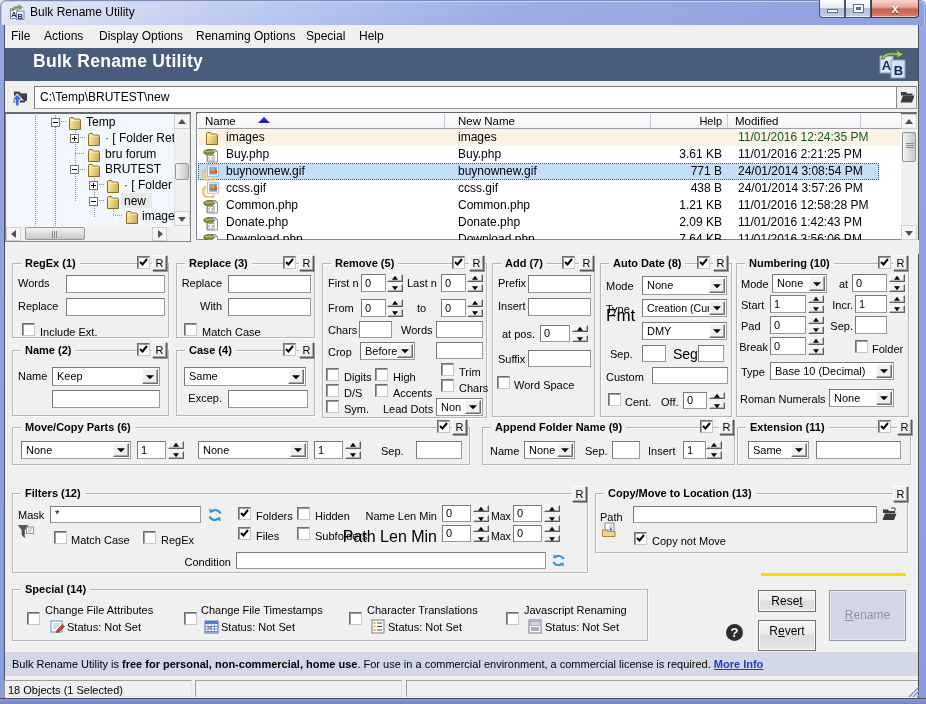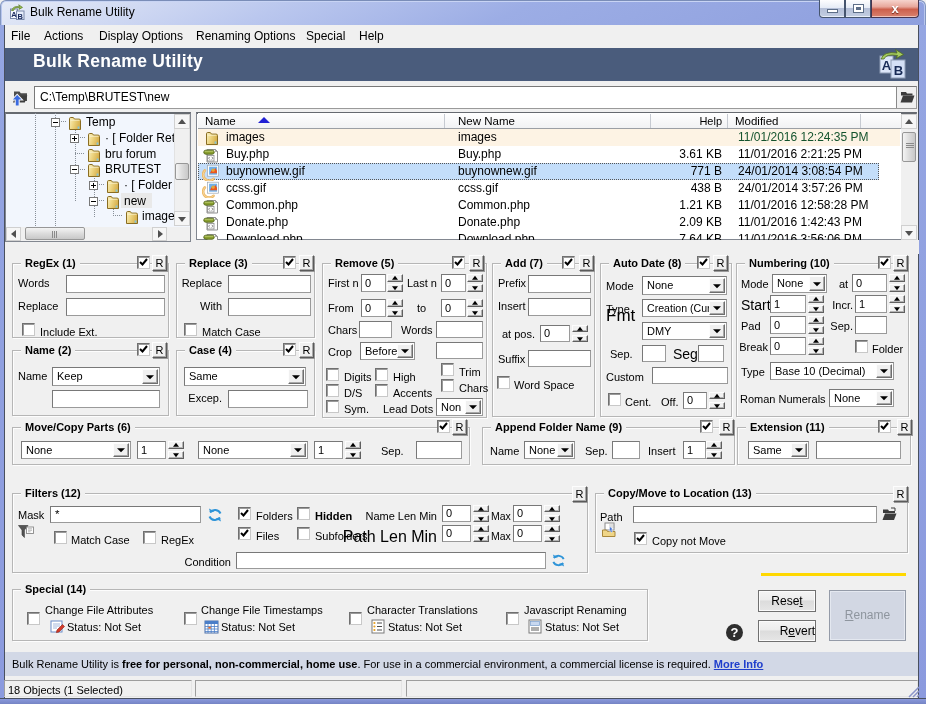--- a/index.html
+++ b/index.html
@@ -570,21 +570,21 @@
     <span style="position:absolute;left:3px;top:0;line-height:16px;font-size:11px;white-space:pre">0</span>
   </div>
 <div class="spinbox" style="left:889px;top:274px;width:16px;height:18px">
 <div class="sbtn" style="top:0;height:8px">
       <div class="uparr"></div>
     </div>
 <div class="sbtn" style="bottom:0;height:8px">
       <div class="dnarr2"></div>
     </div>
   </div>
-<div style="position:absolute;left:741px;top:299px;font-size:14px;line-height:13px;color:#000;white-space:pre;">Start</div>
+<div style="position:absolute;left:741px;top:299px;font-size:11px;line-height:13px;color:#000;white-space:pre;">Start</div>
 <div class="fld" style="left:770px;top:295px;width:36px;height:18px">
     <span style="position:absolute;left:3px;top:0;line-height:16px;font-size:11px;white-space:pre">1</span>
   </div>
 <div class="spinbox" style="left:808px;top:295px;width:16px;height:18px">
 <div class="sbtn" style="top:0;height:8px">
       <div class="uparr"></div>
     </div>
 <div class="sbtn" style="bottom:0;height:8px">
       <div class="dnarr2"></div>
     </div>
@@ -753,21 +753,21 @@
 <div style="position:absolute;left:71px;top:534px;font-size:11px;line-height:13px;color:#000;white-space:pre;">Match Case</div>
 <div class="cbx" style="left:143px;top:531px;width:13px;height:13px"></div>
 <div style="position:absolute;left:161px;top:534px;font-size:11px;line-height:13px;color:#000;white-space:pre;">RegEx</div>
 <div class="cbx" style="left:238px;top:507px;width:13px;height:13px">
     <svg width="9" height="9" viewBox="0 0 9 9" style="position:absolute;left:1px;top:1px">
       <path d="M1 4 L3.5 6.5 L8 1" stroke="#000" stroke-width="2" fill="none"></path>
     </svg>
   </div>
 <div style="position:absolute;left:256px;top:510px;font-size:11px;line-height:13px;color:#000;white-space:pre;">Folders</div>
 <div class="cbx" style="left:297px;top:507px;width:13px;height:13px"></div>
-<div style="position:absolute;left:315px;top:510px;font-size:11px;line-height:13px;color:#000;white-space:pre;font-weight:bold;">Hidden</div>
+<div style="position:absolute;left:315px;top:510px;font-size:11px;line-height:13px;color:#000;white-space:pre;">Hidden</div>
 <div class="cbx" style="left:238px;top:527px;width:13px;height:13px">
     <svg width="9" height="9" viewBox="0 0 9 9" style="position:absolute;left:1px;top:1px">
       <path d="M1 4 L3.5 6.5 L8 1" stroke="#000" stroke-width="2" fill="none"></path>
     </svg>
   </div>
 <div style="position:absolute;left:256px;top:530px;font-size:11px;line-height:13px;color:#000;white-space:pre;">Files</div>
 <div class="cbx" style="left:297px;top:527px;width:13px;height:13px"></div>
 <div style="position:absolute;left:315px;top:530px;font-size:11px;line-height:13px;color:#000;white-space:pre;">Subfolders</div>
 <div style="position:absolute;right:489px;top:510px;font-size:11px;line-height:13px;white-space:pre">Name Len Min</div>
 <div class="fld" style="left:442px;top:505px;width:29px;height:17px">
@@ -882,21 +882,21 @@
 <div class="cbx" style="left:506px;top:612px;width:13px;height:13px"></div>
 <div style="position:absolute;left:524px;top:604px;font-size:11px;line-height:13px;color:#000;white-space:pre;">Javascript Renaming</div>
 <svg width="15" height="15" viewBox="0 0 15 15" style="position:absolute;left:528px;top:619px">
 <rect x="1" y="1" width="12" height="13" fill="#fff" stroke="#7a7a7a"></rect>
 <rect x="2.5" y="2.5" width="9" height="4" fill="#c8d8f0" stroke="#7a9ecc" stroke-width="0.7"></rect>
 <path d="M3 9 h8 M3 11 h8" stroke="#4a4a4a" stroke-width="0.9"></path>
   </svg>
 <div style="position:absolute;left:545px;top:621px;font-size:11px;line-height:13px;color:#000;white-space:pre;">Status: Not Set</div>
 <div class="abs" style="left:726px;top:624px;width:17px;height:17px;border-radius:50%;background:#2e2e2e;color:#fff;font-weight:bold;font-size:13px;text-align:center;line-height:17px">?</div>
 <div style="position:absolute;background:linear-gradient(#f4f4f4,#ececec 45%,#dcdcdc 50%,#e6e6e6);border:1px solid #707070;box-shadow:inset 0 0 0 1px #fbfbfb;font-size:12px;text-align:center;left:758px;top:590px;width:58px;height:22px;line-height:20px">Rese<span style="text-decoration:underline">t</span></div>
-<div style="position:absolute;background:linear-gradient(#f4f4f4,#ececec 45%,#dcdcdc 50%,#e6e6e6);border:1px solid #707070;box-shadow:inset 0 0 0 1px #fbfbfb;font-size:12px;text-align:right;left:758px;top:620px;width:58px;height:22px;line-height:20px">R<span style="text-decoration:underline">e</span>vert</div>
+<div style="position:absolute;background:linear-gradient(#f4f4f4,#ececec 45%,#dcdcdc 50%,#e6e6e6);border:1px solid #707070;box-shadow:inset 0 0 0 1px #fbfbfb;font-size:12px;text-align:center;left:758px;top:620px;width:58px;height:31px;line-height:20px">R<span style="text-decoration:underline">e</span>vert</div>
 <div style="position:absolute;left:829px;top:590px;width:77px;height:51px;background:#d2d7e3;border:1px solid #949ba8;box-shadow:inset 0 0 0 1px #e4e8f0;font-size:12px;color:#8e959e;text-align:center;line-height:49px"><span style="text-decoration:underline">R</span>ename</div>
 <div class="abs" style="left:5px;top:652px;width:913px;height:24px;background:#d2d8e6"></div>
 <div style="position:absolute;left:12px;top:658px;font-size:11px;line-height:13px;white-space:pre">Bulk Rename Utility is <b>free for personal, non-commercial, home use</b>. For use in a commercial environment, a commercial license is required. <b><a style="color:#1f3ecc;text-decoration:underline">More Info</a></b></div>
 <div class="abs" style="left:5px;top:676px;width:913px;height:22px;background:#f0f0f0"></div>
 <div class="abs" style="left:4px;top:680px;width:188px;height:17px;background:#f0f0f0;border:1px solid #9d9d9d;border-bottom-color:#e4e4e4;border-right-color:#e4e4e4"></div>
 <div class="abs" style="left:195px;top:680px;width:207px;height:17px;background:#f0f0f0;border:1px solid #9d9d9d;border-bottom-color:#e4e4e4;border-right-color:#e4e4e4"></div>
 <div class="abs" style="left:406px;top:680px;width:512px;height:17px;background:#f0f0f0;border:1px solid #9d9d9d;border-bottom-color:#e4e4e4;border-right-color:#e4e4e4"></div>
 <div style="position:absolute;left:8px;top:684px;font-size:11px;line-height:13px;color:#000;white-space:pre;">18 Objects (1 Selected)</div>
 <svg width="13" height="13" viewBox="0 0 13 13" style="position:absolute;left:907px;top:685px">
 <g stroke="#8a94c8" stroke-width="1.5">

